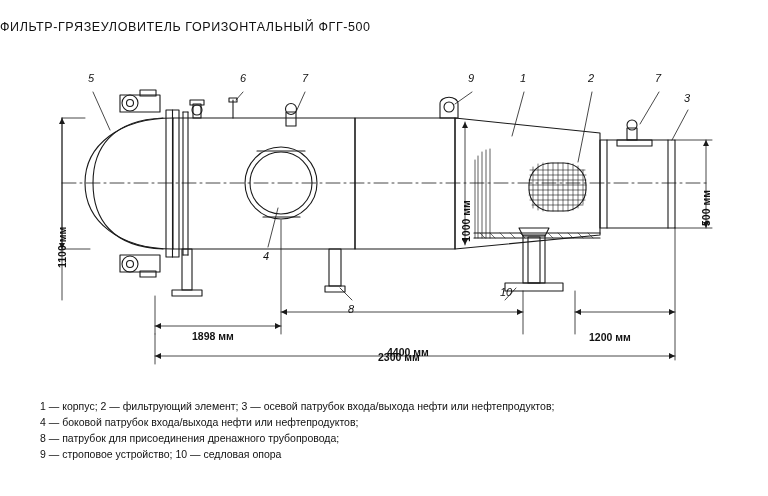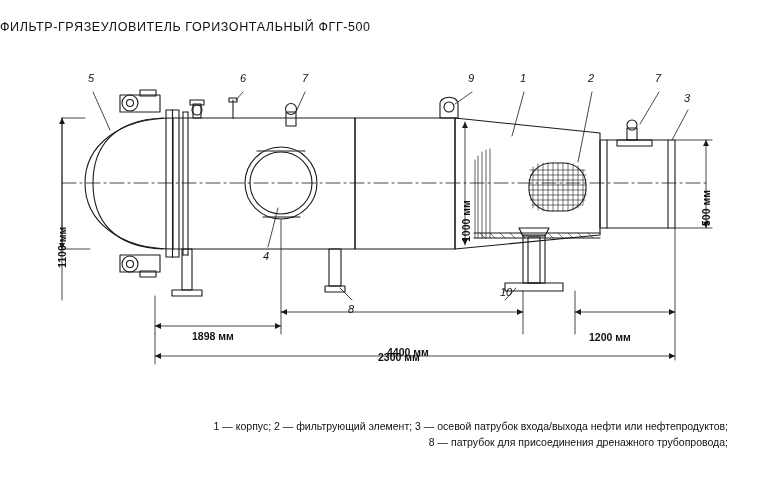--- a/index.html
+++ b/index.html
@@ -35,25 +35,24 @@
     color:#111;
     white-space:nowrap;
   }
   .dim.vert{
     transform-origin:0 0;
     transform:rotate(-90deg);
   }
   .legend{
     position:absolute;
     left:40px;right:40px;top:398px;
-    text-align:right;
+    text-align:left;
     font-size:10.5px;
     line-height:16px;
     color:#111;
-    margin-top:20px;
   }
   .legend .row{white-space:nowrap;}
 </style>
 </head>
 <body>
 
 <div id="stage">
 
   <div class="title">ФИЛЬТР-ГРЯЗЕУЛОВИТЕЛЬ ГОРИЗОНТАЛЬНЫЙ ФГГ-500</div>
 
@@ -245,16 +244,18 @@
   <div class="dim vert" style="left:460px; top:242px;">1000 мм</div>
   <div class="dim vert" style="left:700px; top:226px;">500 мм</div>
 
   <div class="dim" style="left:192px; top:330px;">1898 мм</div>
   <div class="dim" style="left:378px; top:303px;margin-top:48px;">2300 мм</div>
   <div class="dim" style="left:589px; top:303px;margin-top:28px;">1200 мм</div>
   <div class="dim" style="left:387px; top:346px;">4400 мм</div>
 
   <div class="legend">
     <div class="row">1 — корпус;  2 — фильтрующий элемент;  3 — осевой патрубок входа/выхода нефти или нефтепродуктов;</div>
+    <div class="row">4 — боковой патрубок входа/выхода нефти или нефтепродуктов;</div>
     <div class="row">8 — патрубок для присоединения дренажного трубопровода;</div>
+    <div class="row">9 — строповое устройство;  10 — седловая опора</div>
   </div>
 
 </div>
 
 </body></html>

